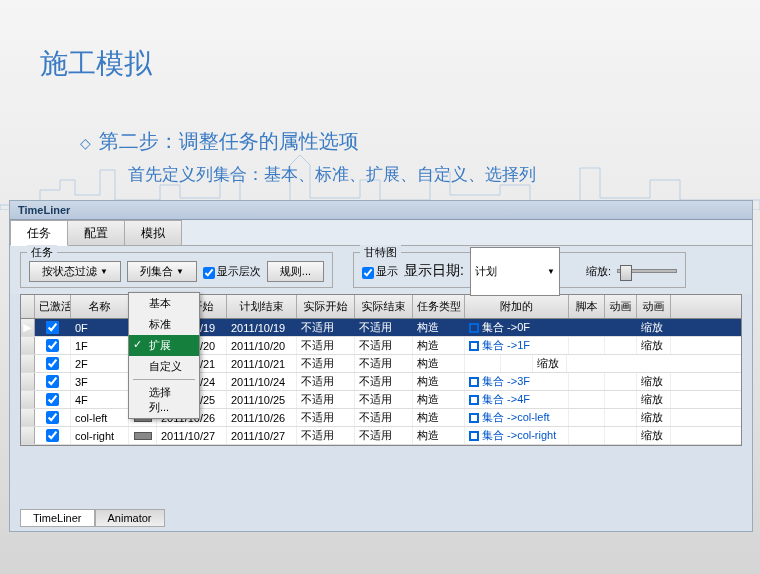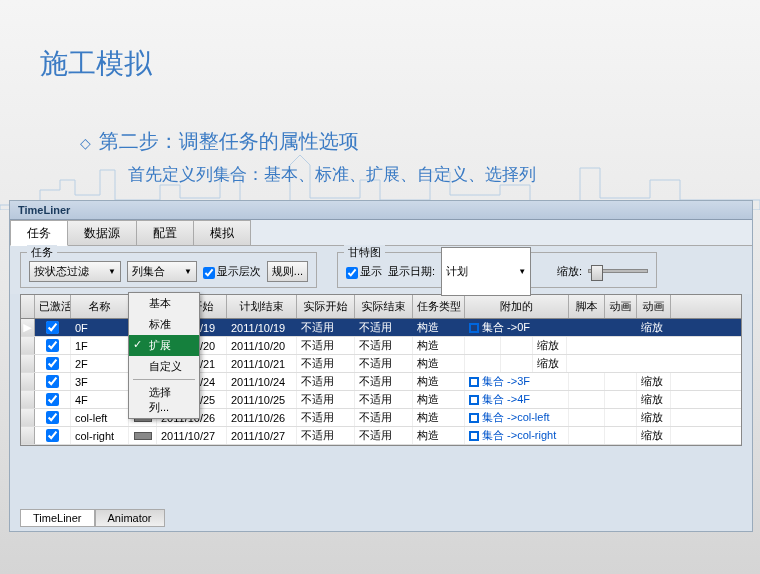--- a/index.html
+++ b/index.html
@@ -10,21 +10,21 @@
 .bullet{color:#3b7bc4;font-size:14px;margin-right:8px;vertical-align:middle}
 .subtitle{position:absolute;top:163px;left:128px;font-size:17px;color:#3b7bc4}
 .panel{position:absolute;top:200px;left:9px;width:744px;height:332px;border:1px solid #9ab;background:#d9e2ec}
 .panel-title{background:linear-gradient(#cdd9e8,#b8c8dc);border-bottom:1px solid #8a9bb0;padding:3px 8px;font-size:11px;color:#1a3a5c;font-weight:bold}
 .tabs{display:flex;background:#e5ebf2;border-bottom:1px solid #aaa;height:26px}
 .tab{padding:4px 16px;font-size:12px;border:1px solid #aaa;border-bottom:none;margin-right:-1px;background:linear-gradient(#f0f0f0,#d8d8d8);cursor:pointer;display:flex;align-items:center}
 .tab.active{background:#fff;border-bottom:1px solid #fff;margin-bottom:-1px}
 .toolbar{display:flex;padding:6px 10px;gap:20px;background:#dce4ed;height:48px}
 .group{border:1px solid #aaa;padding:6px 8px 4px;position:relative;display:flex;align-items:center;gap:6px;background:#dce4ed}
 .group-label{position:absolute;top:-8px;left:6px;background:#dce4ed;padding:0 4px;font-size:11px}
-.btn{border:1px solid #888;background:linear-gradient(#f8f8f8,#dcdcdc);padding:2px 4px;font-size:11px;cursor:pointer;display:flex;align-items:center;gap:19px}
+.btn{border:1px solid #888;background:linear-gradient(#f8f8f8,#dcdcdc);padding:2px 12px;font-size:11px;cursor:pointer;display:flex;align-items:center;gap:3px}
 .dd{font-size:8px}
 .chk{display:flex;align-items:flex-end;font-size:11px;gap:2px}
 .chk input{width:12px;height:12px}
 .select{border:1px solid #888;background:#fff;padding:16px 4px;font-size:11px;display:flex;align-items:center;width:90px;justify-content:space-between}
 .slider{width:60px;height:4px;background:#bbb;position:relative;border:1px solid #888}
 .slider::after{content:"";position:absolute;left:2px;top:-5px;width:10px;height:14px;background:linear-gradient(#f0f0f0,#ccc);border:1px solid #666}
 .dropdown{position:absolute;top:30px;left:0;background:#f0f0f0;border:1px solid #888;box-shadow:2px 2px 4px rgba(0,0,0,0.3);z-index:10;min-width:72px}
 .dropdown-item{padding:3px 8px 3px 20px;font-size:11px;cursor:pointer;position:relative}
 .dropdown-item.sel{background:#15803d;color:#fff}
 .dropdown-item.sel::before{content:"✓";position:absolute;left:4px}
@@ -66,21 +66,20 @@
 </svg>
 
 <div class="title">施工模拟</div>
 <div class="step"><span class="bullet">◇</span><span>第二步：调整任务的属性选项</span></div>
 <div class="subtitle">首先定义列集合：基本、标准、扩展、自定义、选择列</div>
 
 <div class="panel">
   <div class="panel-title">TimeLiner</div>
   <div class="tabs">
     <div class="tab active">任务</div>
-    <div class="tab">数据源</div>
     <div class="tab">配置</div>
     <div class="tab">模拟</div>
   </div>
   <div class="toolbar">
     <div class="group">
       <div class="group-label">任务</div>
       <div class="btn">
           <span>按状态过滤</span>
           <span class="dd">▼</span>
         </div>
@@ -101,21 +100,21 @@
           <span>显示层次</span>
         </label>
       <div class="btn">规则...</div>
     </div>
     <div class="group">
       <div class="group-label">甘特图</div>
       <label class="chk">
           <input type="checkbox" checked="" style="">
           <span>显示</span>
         </label>
-      <span style="font-size:11px">显示日期:</span>
+      <span style="font-size:14px">显示日期:</span>
       <div class="select">
           <span>计划</span>
           <span class="dd">▼</span>
         </div>
       <span style="font-size:11px;margin-left:20px">缩放:</span>
       <div class="slider"></div>
     </div>
   </div>
 
   <div class="grid">
@@ -164,20 +163,24 @@
           </div>
           <div class="c-name">1F</div>
           <div class="c-bar">
             <span class="gbar"></span>
           </div>
           <div class="c-date">2011/10/20</div>
           <div class="c-date">2011/10/20</div>
           <div class="c-na">不适用</div>
           <div class="c-na">不适用</div>
           <div class="c-type">构造</div>
+          <div class="c-att">
+            <span class="sq"></span>
+            <span class="link">集合 -&gt;1F</span>
+          </div>
           <div class="c-scr"></div>
           <div class="c-anim"></div>
           <div class="c-anim2">缩放</div>
         </div>
         <div class="grow">
           <div class="c-sel rowsel"></div>
           <div class="c-act">
             <input type="checkbox" checked="" style="">
           </div>
           <div class="c-name">2F</div>

